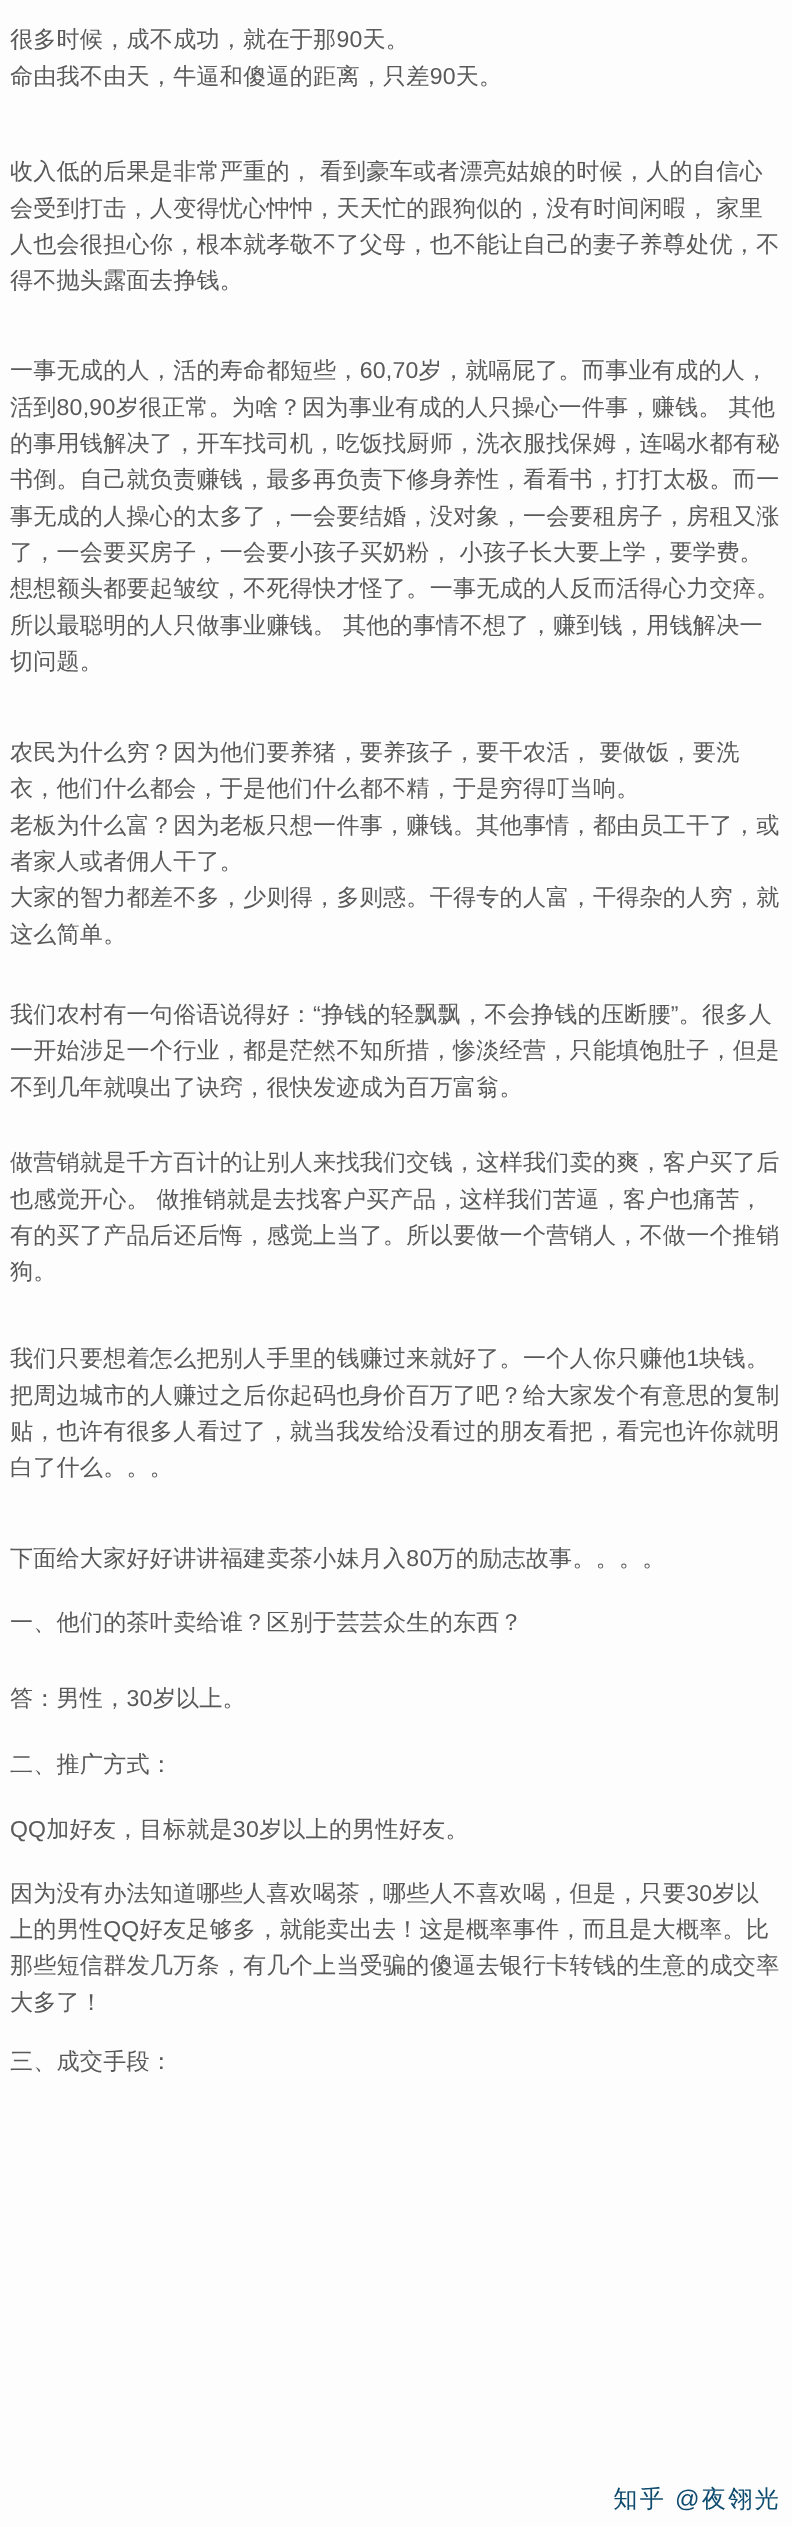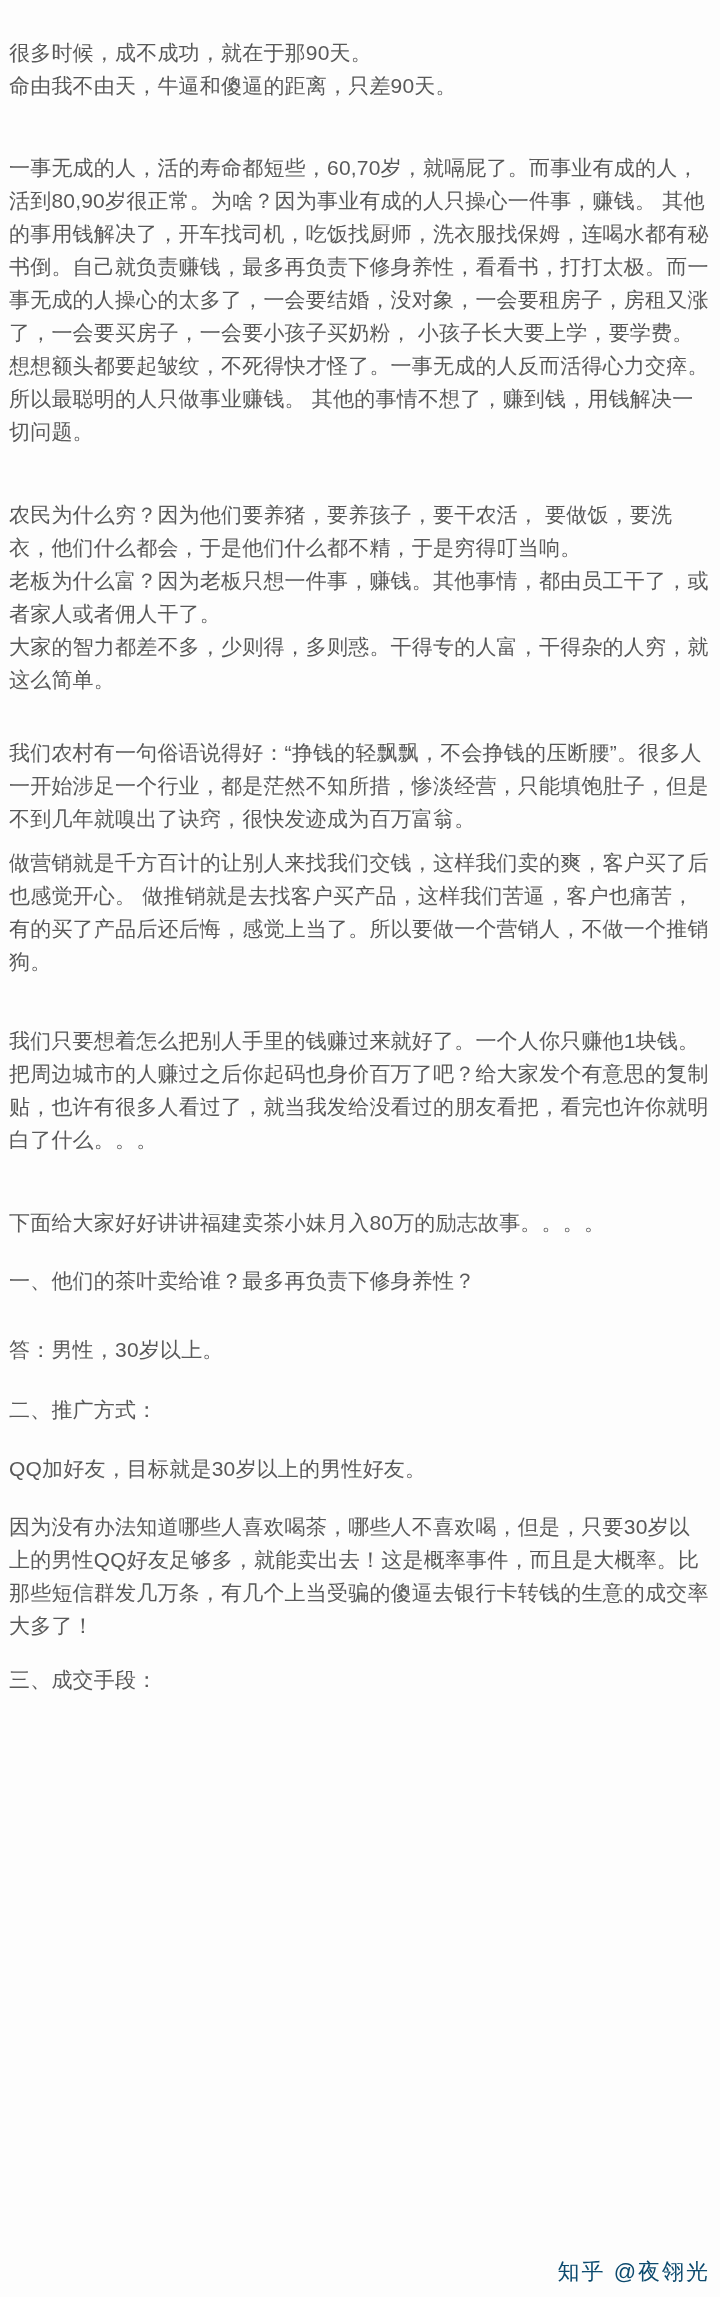--- a/index.html
+++ b/index.html
@@ -5,21 +5,21 @@
   html, body {
     margin: 0;
     padding: 0;
     background: #ffffff;
   }
   .page {
     position: relative;
     width: 720px;
     height: 2297px;
     box-sizing: border-box;
-    padding: 36px 9px 0 9px;
+    padding: 20px 9px 0 9px;
     background: #fdfdfd;
     overflow: hidden;
     font-family: "Liberation Sans", "DejaVu Sans", sans-serif;
     color: #595959;
   }
   .para {
     margin: 0;
     font-size: 21px;
     line-height: 33px;
     letter-spacing: 0.2px;
@@ -38,38 +38,39 @@
   }
 </style>
 </head>
 <body>
 
 <div class="page" style="background: rgb(253, 253, 253); color: rgb(89, 89, 89);">
 
   <p class="para" style="margin-top:0">很多时候，成不成功，就在于那90天。
 命由我不由天，牛逼和傻逼的距离，只差90天。</p>
 
+  <p class="para" style="margin-top:54px">收入低的后果是非常严重的， 看到豪车或者漂亮姑娘的时候，人的自信心会受到打击，人变得忧心忡忡，天天忙的跟狗似的，没有时间闲暇， 家里人也会很担心你，根本就孝敬不了父母，也不能让自己的妻子养尊处优，不得不抛头露面去挣钱。</p>
 
   <p class="para" style="margin-top:49px">一事无成的人，活的寿命都短些，60,70岁，就嗝屁了。而事业有成的人，活到80,90岁很正常。为啥？因为事业有成的人只操心一件事，赚钱。 其他的事用钱解决了，开车找司机，吃饭找厨师，洗衣服找保姆，连喝水都有秘书倒。自己就负责赚钱，最多再负责下修身养性，看看书，打打太极。而一事无成的人操心的太多了，一会要结婚，没对象，一会要租房子，房租又涨了，一会要买房子，一会要小孩子买奶粉， 小孩子长大要上学，要学费。 想想额头都要起皱纹，不死得快才怪了。一事无成的人反而活得心力交瘁。 所以最聪明的人只做事业赚钱。 其他的事情不想了，赚到钱，用钱解决一切问题。</p>
 
   <p class="para" style="margin-top:50px">农民为什么穷？因为他们要养猪，要养孩子，要干农活， 要做饭，要洗衣，他们什么都会，于是他们什么都不精，于是穷得叮当响。
 老板为什么富？因为老板只想一件事，赚钱。其他事情，都由员工干了，或者家人或者佣人干了。
 大家的智力都差不多，少则得，多则惑。干得专的人富，干得杂的人穷，就这么简单。</p>
 
   <p class="para" style="margin-top:40px">我们农村有一句俗语说得好：“挣钱的轻飘飘，不会挣钱的压断腰”。很多人一开始涉足一个行业，都是茫然不知所措，惨淡经营，只能填饱肚子，但是不到几年就嗅出了诀窍，很快发迹成为百万富翁。</p>
 
 
 
-  <p class="para" style="margin-top:11px">做营销就是千方百计的让别人来找我们交钱，这样我们卖的爽，客户买了后也感觉开心。 做推销就是去找客户买产品，这样我们苦逼，客户也痛苦，有的买了产品后还后悔，感觉上当了。所以要做一个营销人，不做一个推销狗。</p>
+  <p class="para" style="margin-top:36px">做营销就是千方百计的让别人来找我们交钱，这样我们卖的爽，客户买了后也感觉开心。 做推销就是去找客户买产品，这样我们苦逼，客户也痛苦，有的买了产品后还后悔，感觉上当了。所以要做一个营销人，不做一个推销狗。</p>
 
   <p class="para" style="margin-top:46px">我们只要想着怎么把别人手里的钱赚过来就好了。一个人你只赚他1块钱。把周边城市的人赚过之后你起码也身价百万了吧？给大家发个有意思的复制贴，也许有很多人看过了，就当我发给没看过的朋友看把，看完也许你就明白了什么。。。</p>
 
   <p class="para" style="margin-top:50px">下面给大家好好讲讲福建卖茶小妹月入80万的励志故事。。。。</p>
 
-  <p class="para" style="margin-top:25px">一、他们的茶叶卖给谁？最多再负责下修身养性？</p>
+  <p class="para" style="margin-top:25px">一、他们的茶叶卖给谁？区别于芸芸众生的东西？</p>
 
   <p class="para" style="margin-top:36px">答：男性，30岁以上。</p>
 
   <p class="para" style="margin-top:27px">二、推广方式：</p>
 
   <p class="para" style="margin-top:26px">QQ加好友，目标就是30岁以上的男性好友。</p>
 
   <p class="para" style="margin-top:25px">因为没有办法知道哪些人喜欢喝茶，哪些人不喜欢喝，但是，只要30岁以上的男性QQ好友足够多，就能卖出去！这是概率事件，而且是大概率。比那些短信群发几万条，有几个上当受骗的傻逼去银行卡转钱的生意的成交率大多了！</p>
 
   <p class="para" style="margin-top:21px">三、成交手段：</p>

